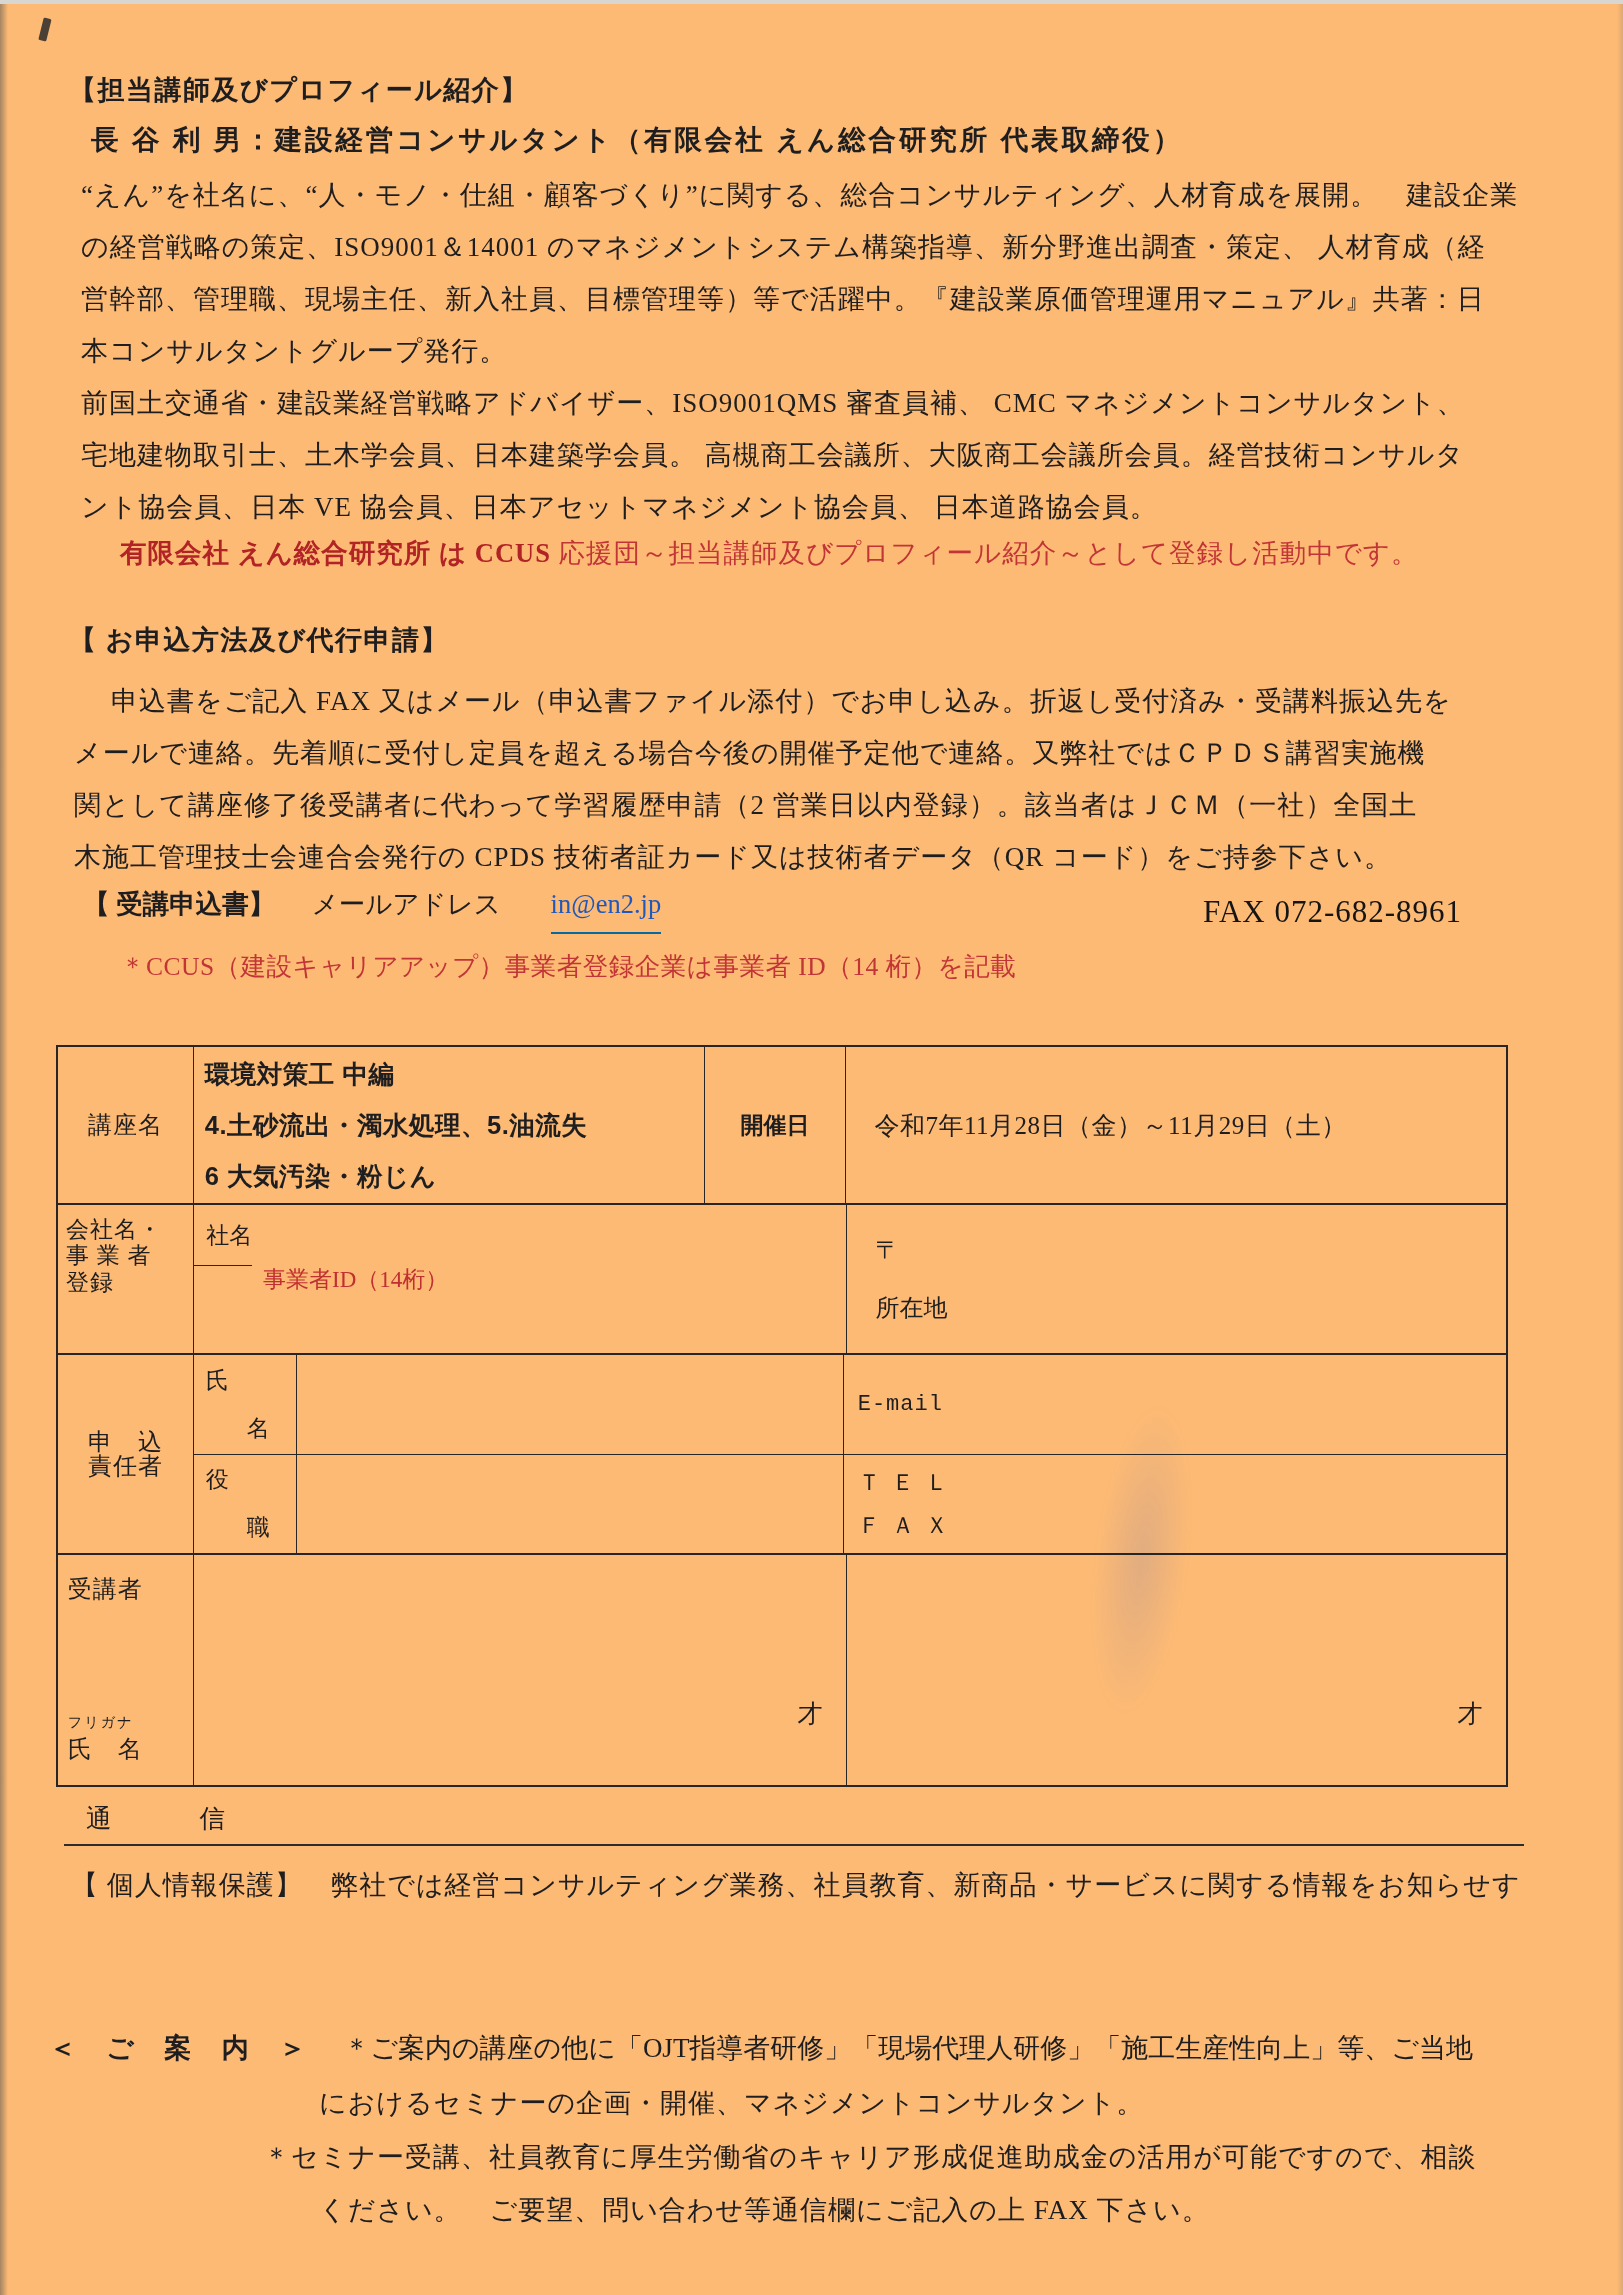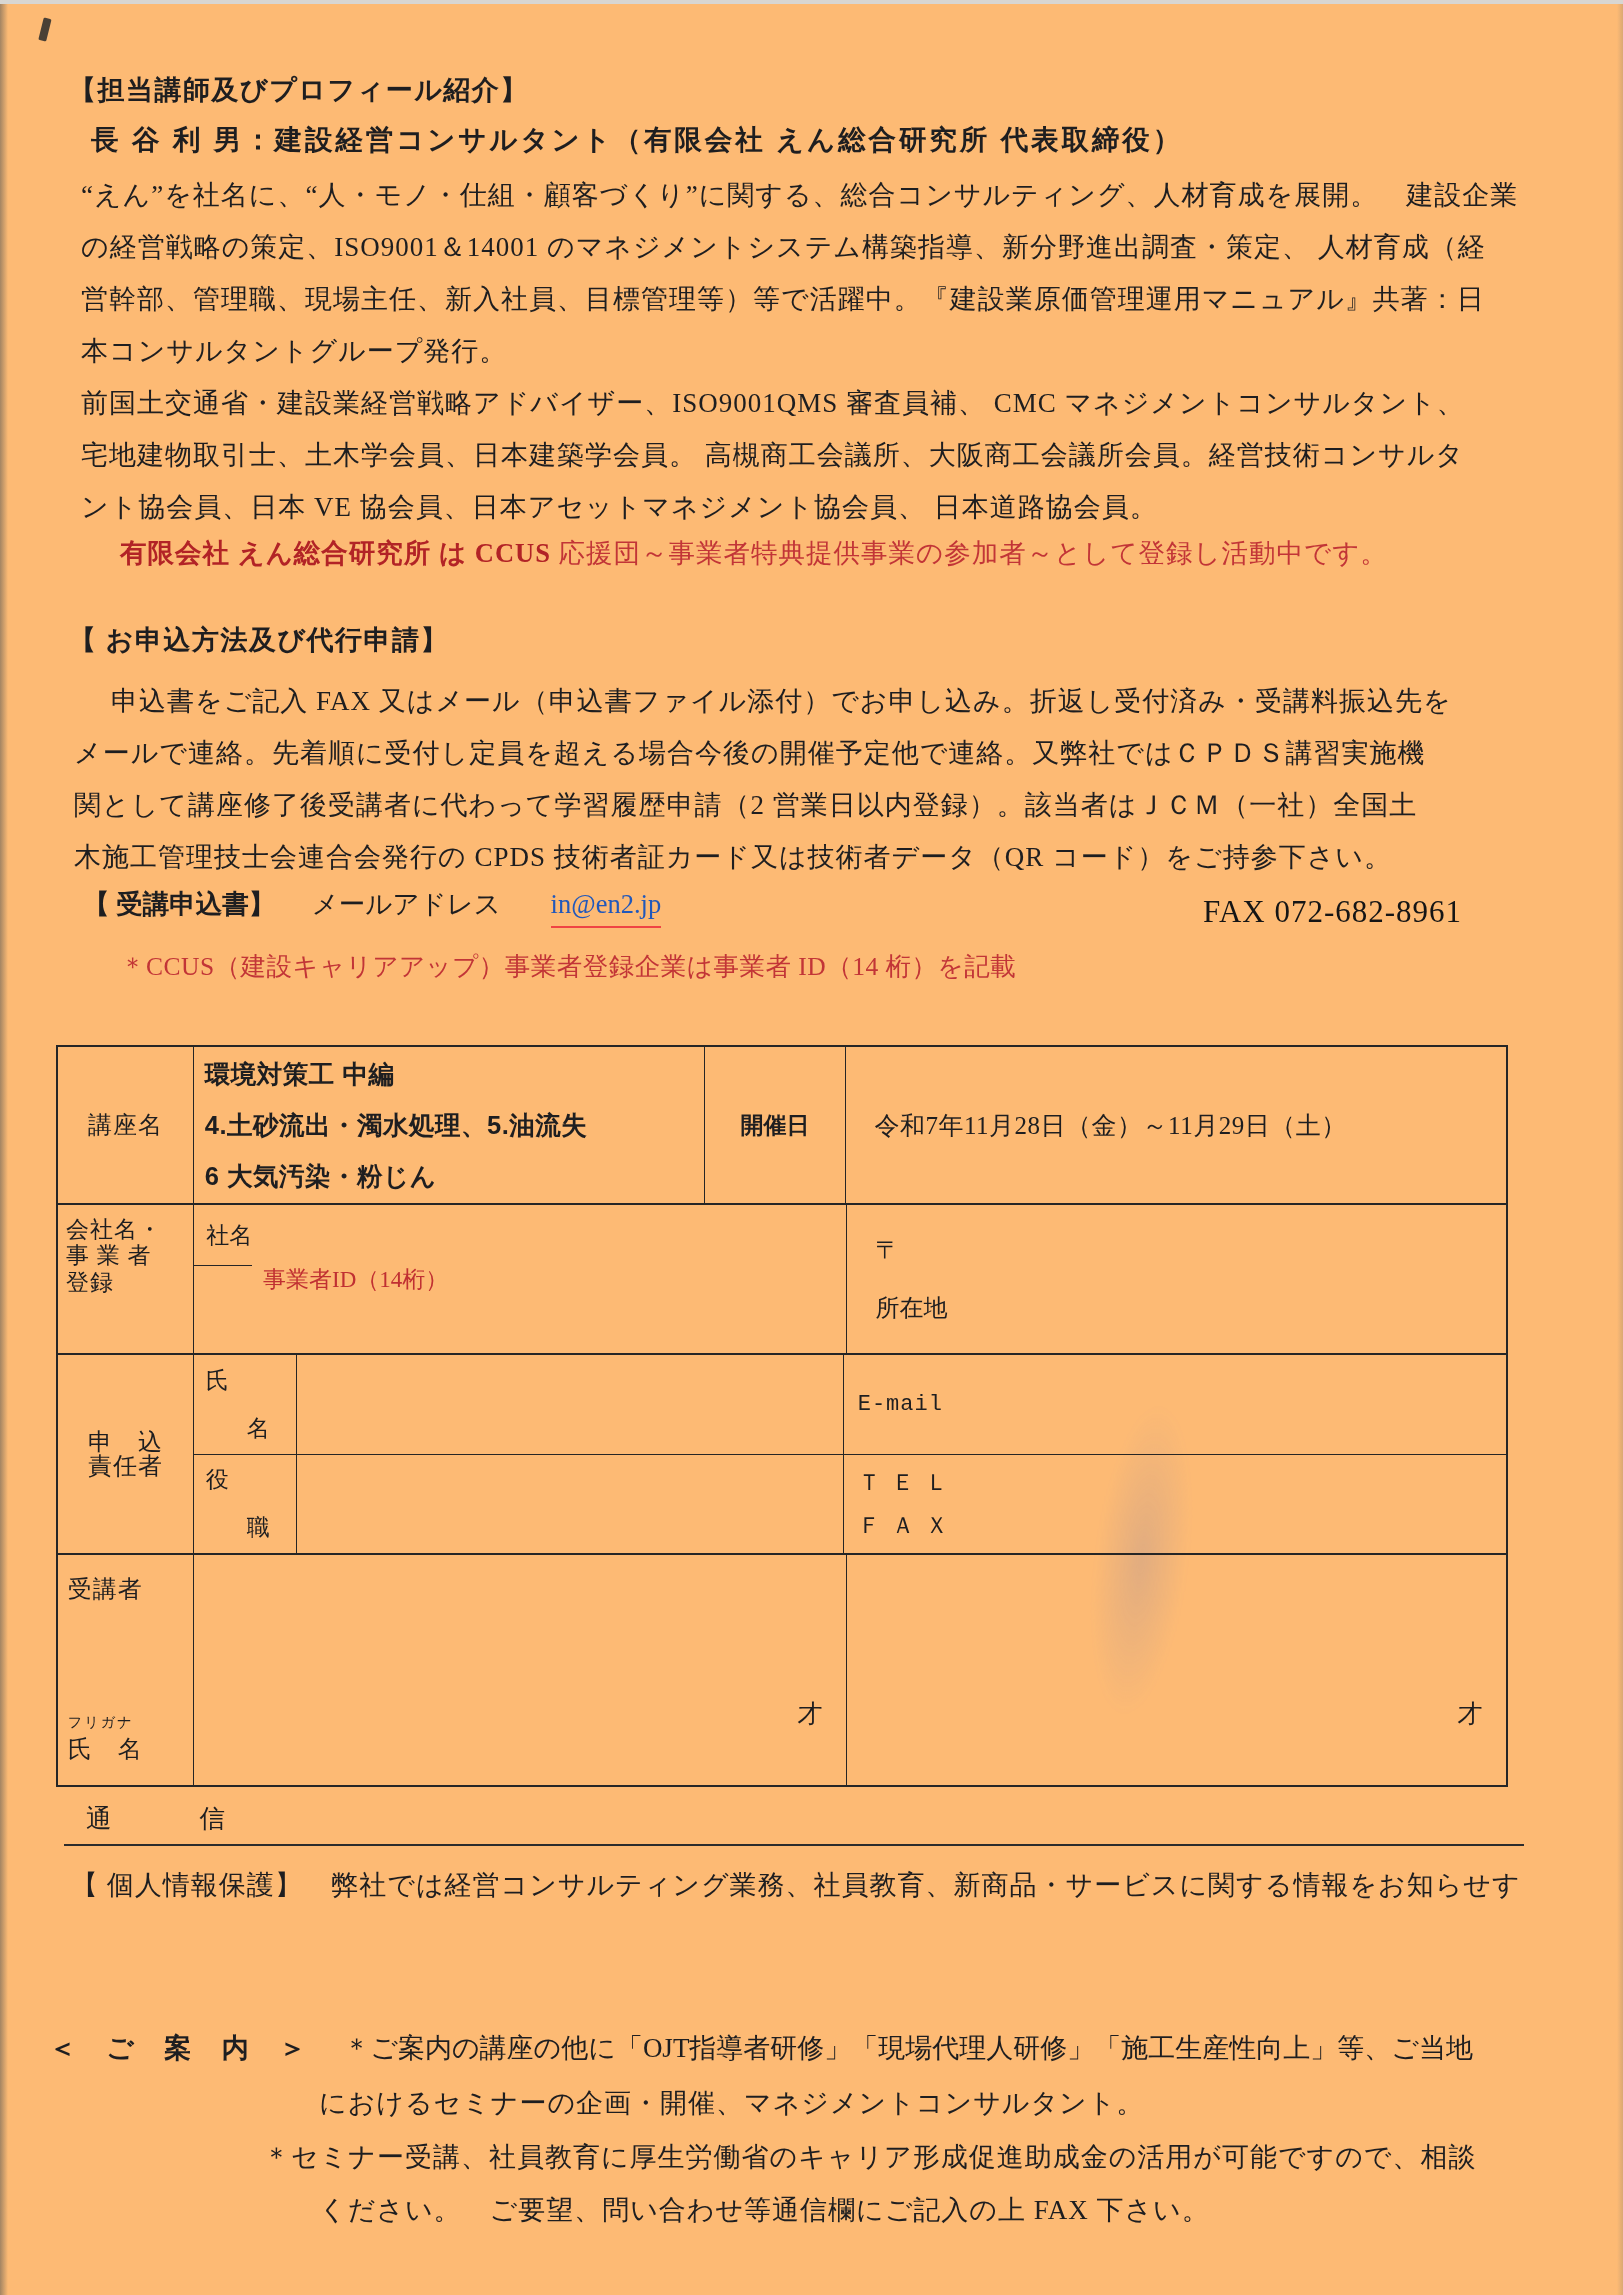--- a/index.html
+++ b/index.html
@@ -37,21 +37,21 @@
   .ccus-line { left:120px; top:531px; font-size:26.5px; letter-spacing:1px; }
   .ccus-line .b { font-weight:700; color:#b22326; }
 
   
   .heading2 { left:69px; top:618px; }
   .apply-para { left:74px; top:671px; width:1502px; text-indent:37px; }
   .mail-line { left:83px; top:882px; font-size:26.5px; }
   .mail-line .lbl { font-weight:600; }
   .mail-line .mlabel { margin-left:30px; }
   .mail-link { margin-left:43px; color:#2158bb; text-decoration:none;
-    border-bottom:2px solid #ef4444; padding-bottom:7px; }
+    border-bottom:2px solid #0369a1; padding-bottom:13px; }
   .fax-big { left:1203px; top:890px; font-size:31px; letter-spacing:1px; color:#151515; }
   .red-note { left:120px; top:945px; font-size:25.5px; letter-spacing:0.5px; }
 
   
   .form-table { left:56px; top:1041px; width:1448px; border:2.5px solid #262626; background:transparent; }
   .trow { display:flex; border-bottom:2.5px solid #262626; }
   .trow:last-child { border-bottom:none; }
   .cell { box-sizing:border-box; }
   .vr { border-right:1.5px solid #262626; }
   .cA { width:136px; display:flex; align-items:center; justify-content:center;
@@ -124,21 +124,21 @@
 
   <div class="abs profile-para para pre">“えん”を社名に、“人・モノ・仕組・顧客づくり”に関する、総合コンサルティング、人材育成を展開。　建設企業
 の経営戦略の策定、ISO9001＆14001 のマネジメントシステム構築指導、新分野進出調査・策定、 人材育成（経
 営幹部、管理職、現場主任、新入社員、目標管理等）等で活躍中。『建設業原価管理運用マニュアル』共著：日
 本コンサルタントグループ発行。
 前国土交通省・建設業経営戦略アドバイザー、ISO9001QMS 審査員補、 CMC マネジメントコンサルタント、
 宅地建物取引士、土木学会員、日本建築学会員。 高槻商工会議所、大阪商工会議所会員。経営技術コンサルタ
 ント協会員、日本 VE 協会員、日本アセットマネジメント協会員、 日本道路協会員。</div>
 
   <div class="abs ccus-line red">
-    <span class="b">有限会社 えん総合研究所 は CCUS</span><span> 応援団～事業者特典提供事業の参加者～として登録し活動中です。</span>
+    <span class="b">有限会社 えん総合研究所 は CCUS</span><span> 応援団～担当講師及びプロフィール紹介～として登録し活動中です。</span>
   </div>
 
   <div class="abs heading2 h-bracket">【 お申込方法及び代行申請】</div>
 
   <div class="abs apply-para para pre">申込書をご記入 FAX 又はメール（申込書ファイル添付）でお申し込み。折返し受付済み・受講料振込先を
 メールで連絡。先着順に受付し定員を超える場合今後の開催予定他で連絡。又弊社ではＣＰＤＳ講習実施機
 関として講座修了後受講者に代わって学習履歴申請（2 営業日以内登録）。該当者はＪＣＭ（一社）全国土
 木施工管理技士会連合会発行の CPDS 技術者証カード又は技術者データ（QR コード）をご持参下さい。</div>
 
   <div class="abs mail-line">

